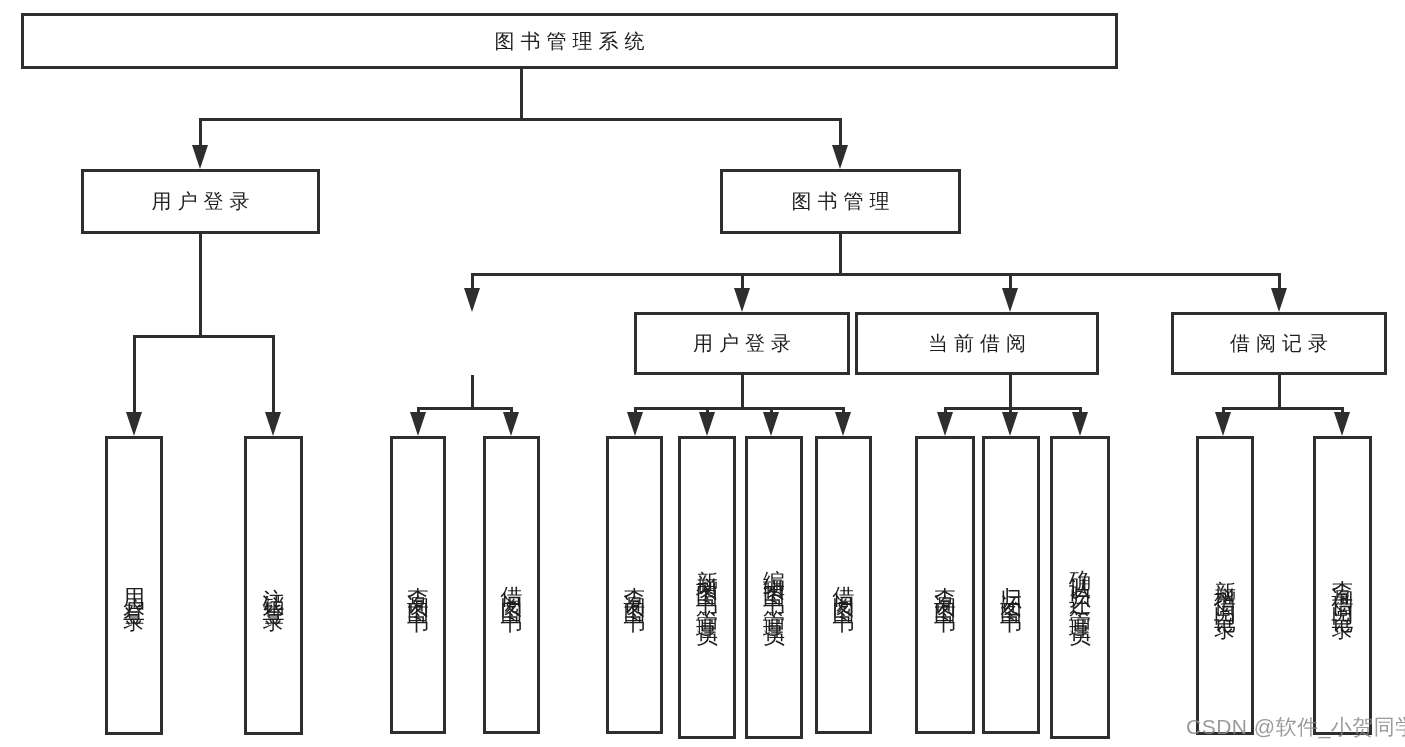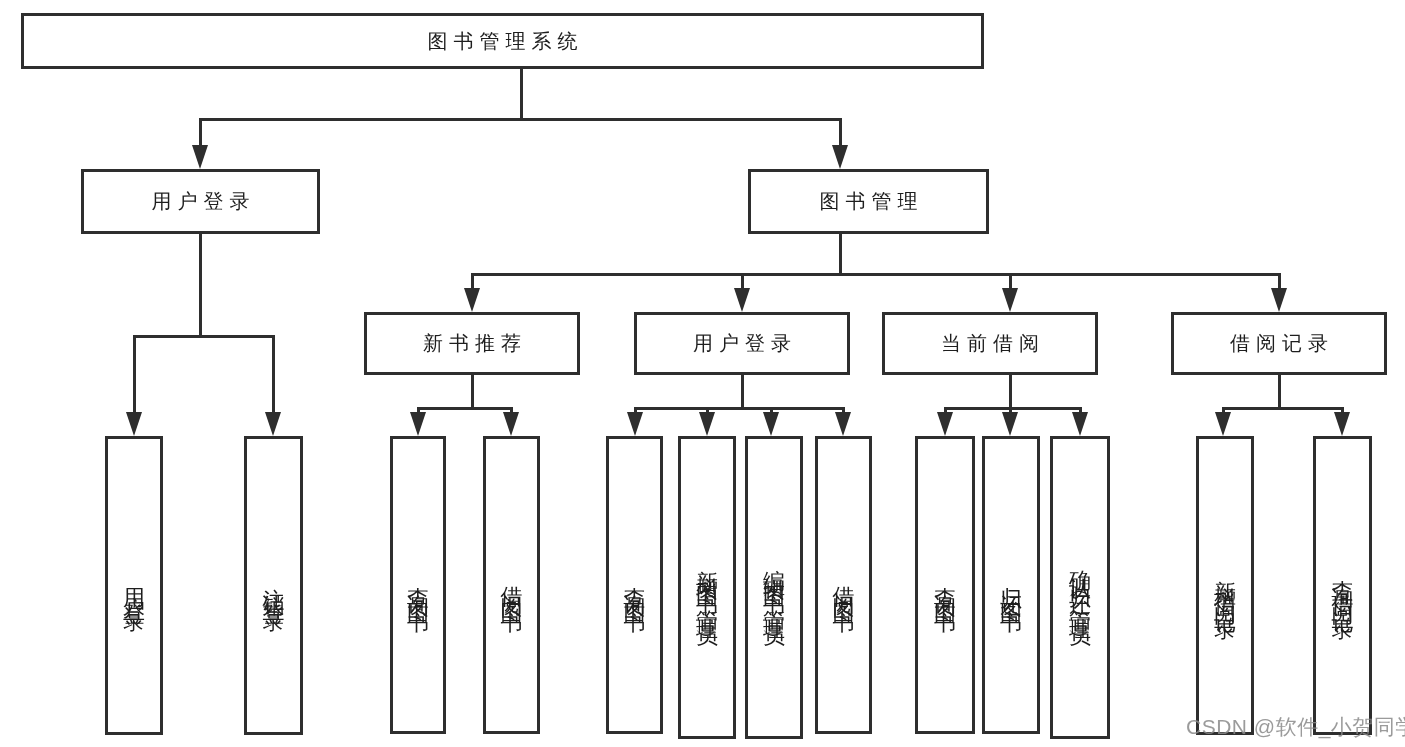--- a/index.html
+++ b/index.html
@@ -30,35 +30,35 @@
   .watermark{
     position:absolute;left:1186px;top:713px;z-index:9;
     font-size:21px;color:rgba(138,138,138,0.85);letter-spacing:0.5px;white-space:nowrap;
   }
 </style>
 </head>
 <body>
 
 <div id="canvas">
 
-  <div class="box" style="left:21px;top:13px;width:963px;height:56px;">
+  <div class="box" style="left:21px;top:13px;width:1097px;height:56px;">
     <span>图书管理系统</span>
   </div>
 
   <div class="vline" style="left:519.5px;top:69px;height:49px;"></div>
   <div class="hline" style="left:198.5px;top:118px;width:643px;"></div>
   <div class="vline" style="left:198.5px;top:118px;height:28px;"></div>
   <div class="vline" style="left:838.5px;top:118px;height:28px;"></div>
   <div class="arrow" style="left:192px;top:145px;"></div>
   <div class="arrow" style="left:832px;top:145px;"></div>
 
   <div class="box" style="left:81px;top:169px;width:239px;height:65px;">
     <span>用户登录</span>
   </div>
-  <div class="box" style="left:748px;top:169px;width:241px;height:65px;text-align:right;">
+  <div class="box" style="left:720px;top:169px;width:241px;height:65px;text-align:right;">
     <span>图书管理</span>
   </div>
 
   <div class="vline" style="left:198.5px;top:234px;height:101px;"></div>
   <div class="hline" style="left:132.5px;top:335px;width:142px;"></div>
   <div class="vline" style="left:132.5px;top:335px;height:77px;"></div>
   <div class="vline" style="left:271.5px;top:335px;height:77px;"></div>
   <div class="arrow" style="left:126px;top:412px;"></div>
   <div class="arrow" style="left:265px;top:412px;"></div>
 
@@ -66,27 +66,24 @@
   <div class="hline" style="left:470.5px;top:273px;width:810px;"></div>
   <div class="vline" style="left:470.5px;top:273px;height:16px;"></div>
   <div class="vline" style="left:740.5px;top:273px;height:16px;"></div>
   <div class="vline" style="left:1008.5px;top:273px;height:16px;"></div>
   <div class="vline" style="left:1277.5px;top:273px;height:16px;"></div>
   <div class="arrow" style="left:464px;top:288px;"></div>
   <div class="arrow" style="left:734px;top:288px;"></div>
   <div class="arrow" style="left:1002px;top:288px;"></div>
   <div class="arrow" style="left:1271px;top:288px;"></div>
 
-  <div class="box" style="left:364px;top:312px;width:216px;height:63px;">
-    <span>新书推荐</span>
-  </div>
   <div class="box" style="left:634px;top:312px;width:216px;height:63px;">
     <span>用户登录</span>
   </div>
-  <div class="box" style="left:882px;top:312px;width:216px;height:63px;justify-content:center;">
+  <div class="box" style="left:855px;top:312px;width:244px;height:63px;justify-content:center;">
     <span>当前借阅</span>
   </div>
   <div class="box" style="left:1171px;top:312px;width:216px;height:63px;">
     <span>借阅记录</span>
   </div>
 
   <div class="vline" style="left:470.5px;top:375px;height:32px;"></div>
   <div class="hline" style="left:416.5px;top:407px;width:96px;"></div>
   <div class="vline" style="left:416.5px;top:407px;height:6px;"></div>
   <div class="vline" style="left:509.5px;top:407px;height:6px;"></div>

